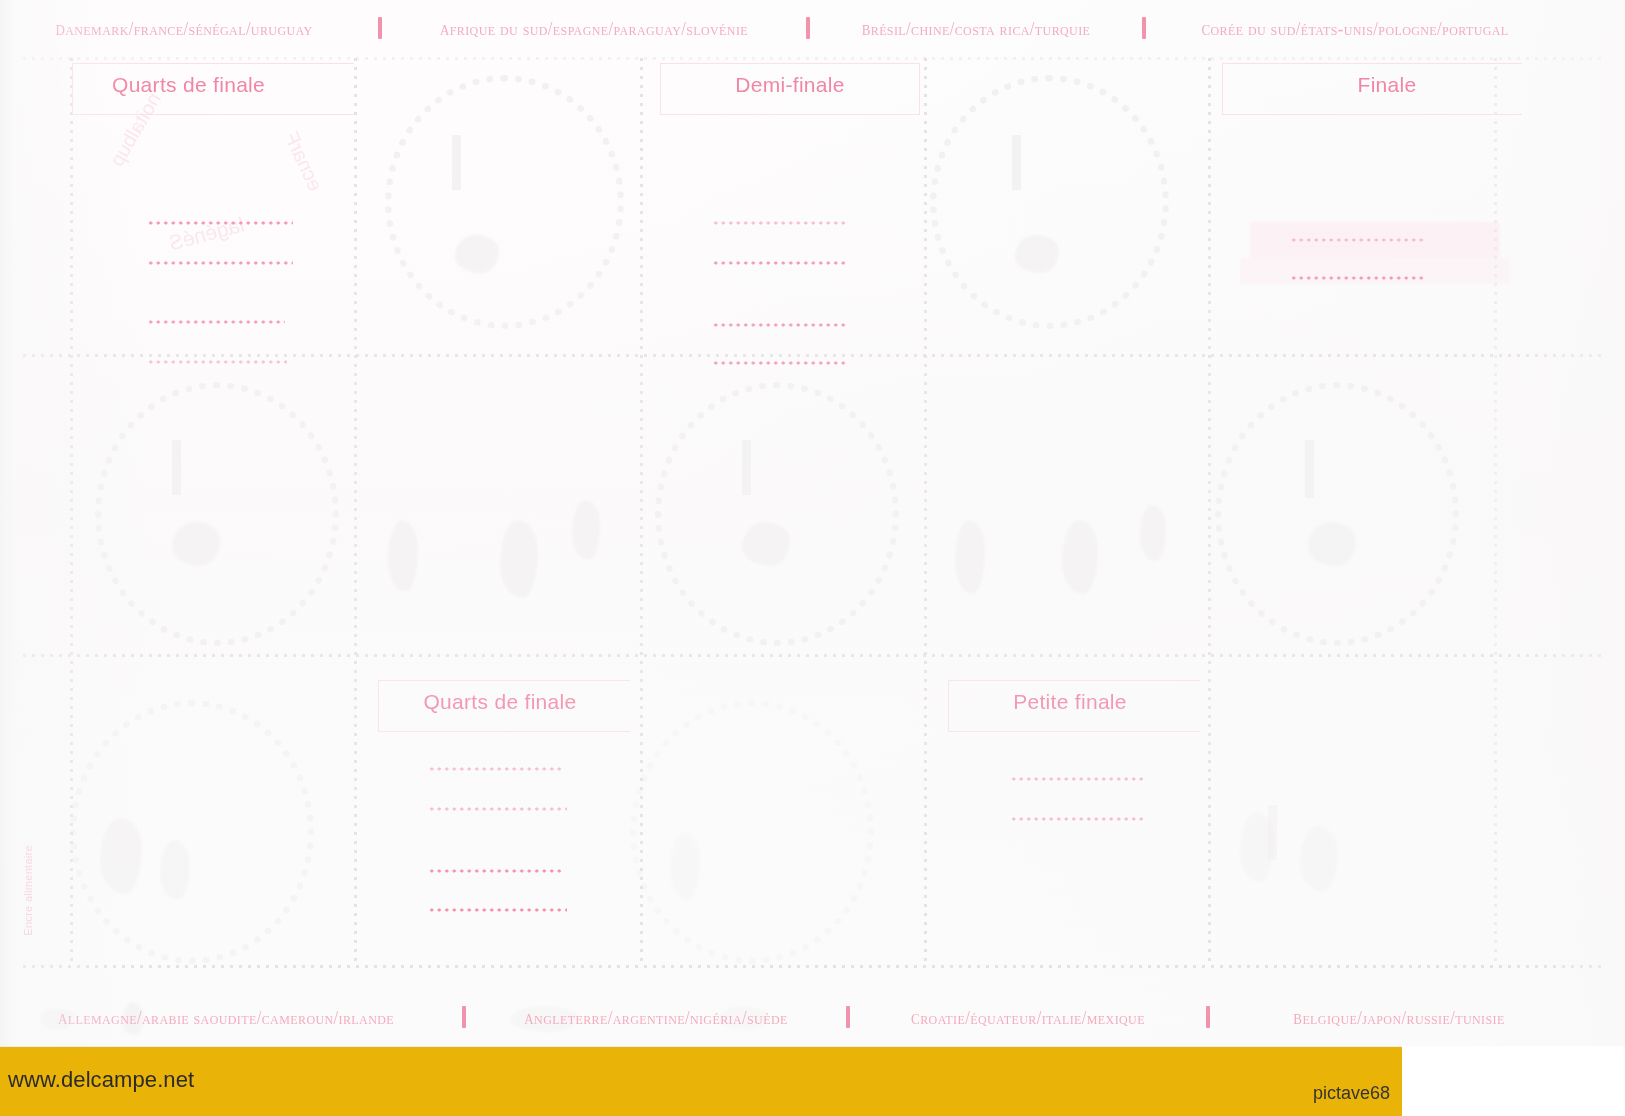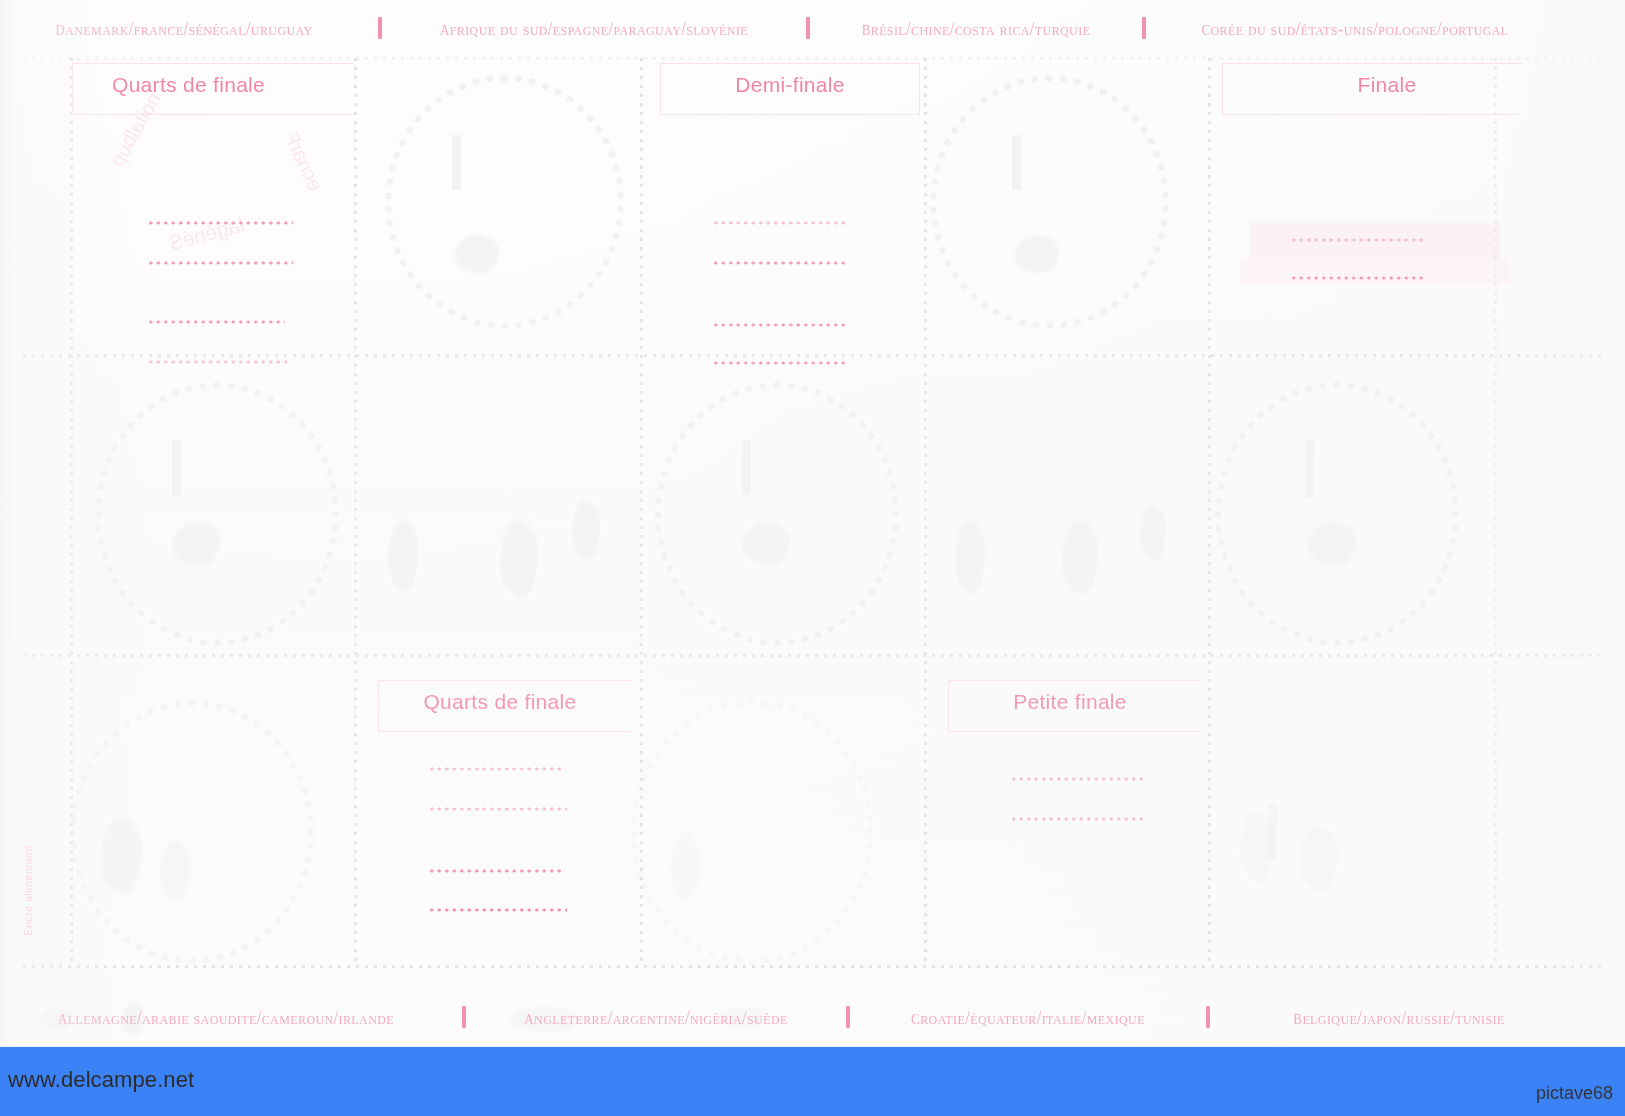--- a/index.html
+++ b/index.html
@@ -184,23 +184,23 @@
     transform: rotate(180deg);
     letter-spacing: .3px;
     white-space: nowrap;
   }
 
   
   .watermark-bar {
     position: absolute;
     left: 0;
     top: 1046px;
-    width: 1625px;
+    width: 1402px;
     height: 70px;
-    background: #3b82f6;
+    background: #eab308;
     border-top: 1px solid #ededed;
   }
   .wm-left {
     position: absolute;
     left: 8px;
     top: 20px;
     font-family: "Liberation Sans", sans-serif;
     font-size: 22px;
     color: #2b2b2b;
     letter-spacing: .1px;

